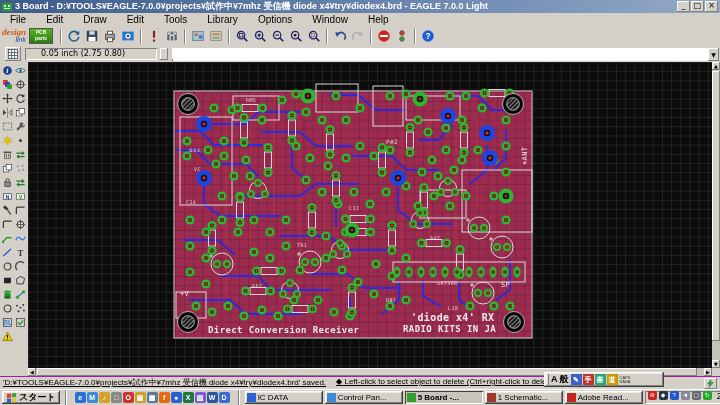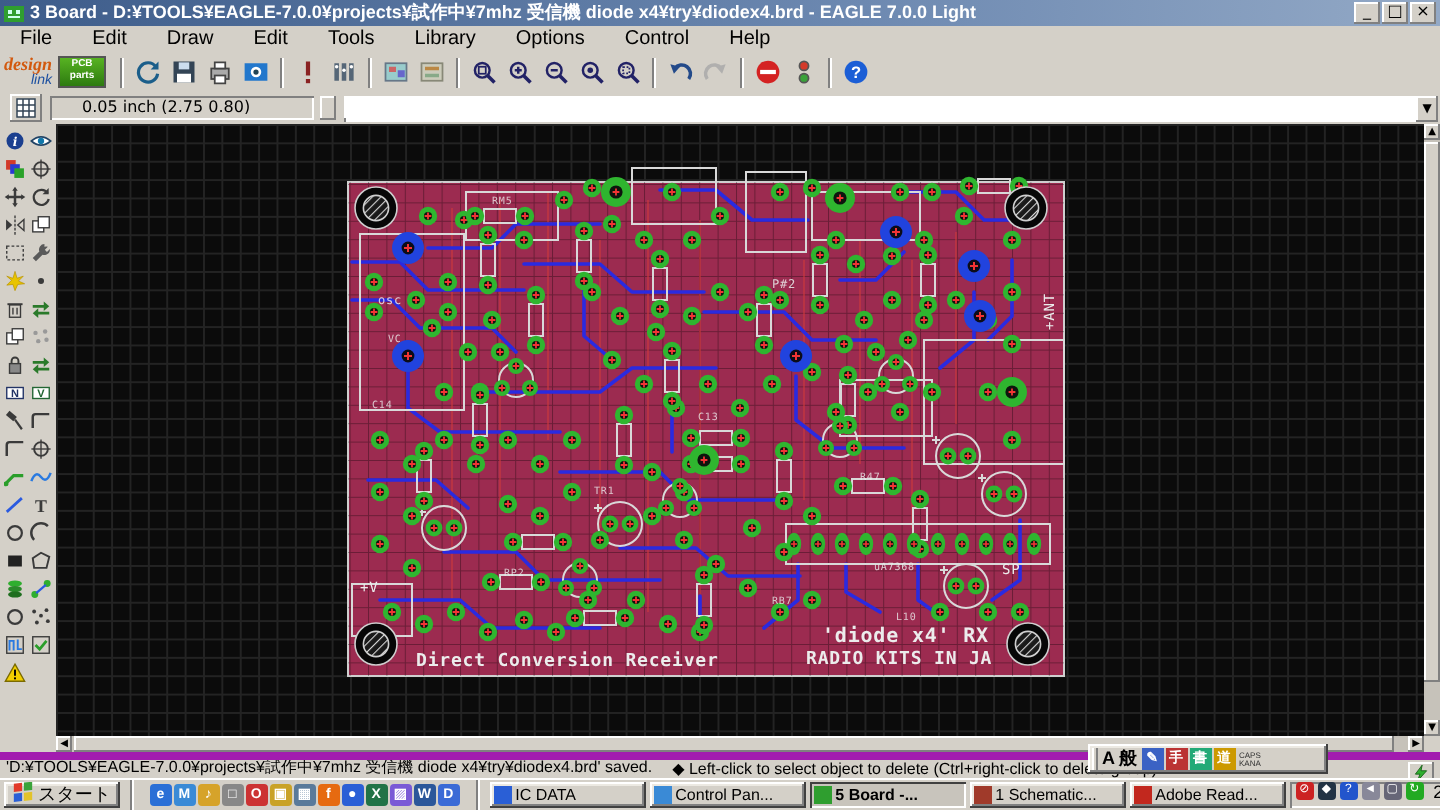--- a/index.html
+++ b/index.html
@@ -46,32 +46,32 @@
      background-image:linear-gradient(#232323 1px,transparent 1px),linear-gradient(90deg,#232323 1px,transparent 1px);
      background-size:9.2px 9.2px;}
   #canvas svg{position:absolute;left:0;top:0;}
   
   #vscroll{position:absolute;left:712px;top:62px;width:8px;height:306px;background:#c6c2ba;}
   #hscroll{position:absolute;left:28px;top:368px;width:684px;height:8px;background:#c6c2ba;}
   #corner{position:absolute;left:712px;top:368px;width:8px;height:8px;background:#d4d0c8;}
   .sbtn{position:absolute;background:#d4d0c8;font-size:5px;line-height:8px;text-align:center;color:#000;font-family:"DejaVu Sans",sans-serif;}
   .sthumb{position:absolute;background:#d4d0c8;}
   
-  #statusbar{position:absolute;left:0;top:376px;width:720px;height:13px;background:#d4d0c8;border-top:4px solid #a21caf;box-sizing:border-box;display:flex;align-items:flex-end;padding:0 3px;white-space:nowrap;overflow:hidden;font-size:8px;}
+  #statusbar{position:absolute;left:0;top:376px;width:720px;height:13px;background:#d4d0c8;border-top:1px solid #a21caf;box-sizing:border-box;display:flex;align-items:flex-start;padding:0 3px;white-space:nowrap;overflow:hidden;font-size:8px;text-decoration:underline;}
   #status-left{margin-right:10px;}
   #bolt{position:absolute;right:3px;top:1px;width:13px;height:11px;display:flex;align-items:center;justify-content:center;background:#d4d0c8;}
   
   #imebar{position:absolute;left:544px;top:372px;width:120px;height:15px;background:#d4d0c8;display:flex;align-items:center;gap:2px;padding:0 2px;box-sizing:border-box;z-index:5;}
   #imebar .grip{width:3px;height:11px;box-shadow:inset 1px 0 0 #fff,inset -1px 0 0 #808080;}
   #imebar .lab{font-size:9px;font-weight:bold;line-height:13px;}
   .imeic{width:11px;height:11px;font-size:7px;line-height:11px;text-align:center;color:#fff;font-weight:bold;}
   #imecaps{font-size:4px;line-height:4px;color:#333;}
   
   #taskbar{position:absolute;left:0;top:389px;width:720px;height:16px;background:#d4d0c8;border-top:1px solid #fff;box-sizing:border-box;display:flex;align-items:center;padding:0 2px;gap:2px;}
-  #startbtn{height:13px;display:flex;align-items:flex-start;gap:2px;padding:0 4px;font-weight:normal;font-size:9px;flex:0 0 auto;}
+  #startbtn{height:13px;display:flex;align-items:flex-end;gap:2px;padding:0 4px;font-weight:bold;font-size:9px;flex:0 0 auto;}
   #ql{display:flex;gap:1px;align-items:center;margin:0 3px;flex:0 0 auto;}
   .qlic{width:11px;height:11px;font-size:7px;font-weight:bold;line-height:11px;text-align:center;color:#fff;border-radius:2px;}
   .tkbtn{height:13px;width:78px;display:flex;align-items:center;gap:2px;padding:0 2px;box-sizing:border-box;font-size:8px;white-space:nowrap;overflow:hidden;flex:0 0 auto;}
   .tkbtn .tic{width:9px;height:9px;flex:0 0 auto;}
   .tkbtn.active{font-weight:bold;background:#c8c4bc;}
   #tray{margin-left:auto;height:13px;display:flex;gap:2px;padding:0 3px;flex:0 0 auto;}
   .tric{width:9px;height:9px;border-radius:2px;font-size:6px;line-height:9px;text-align:center;color:#fff;}
   #clock{font-size:9px;padding-left:3px;}
 </style>
 </head>
@@ -97,21 +97,21 @@
   </div>
 
   <div id="menubar">
       <span class="mitem">File</span>
       <span class="mitem">Edit</span>
       <span class="mitem">Draw</span>
       <span class="mitem">Edit</span>
       <span class="mitem">Tools</span>
       <span class="mitem">Library</span>
       <span class="mitem">Options</span>
-      <span class="mitem">Control</span>
+      <span class="mitem">Window</span>
       <span class="mitem">Help</span>
     </div>
 
   <div id="toolbar1">
     <span id="brand">
       <span class="dl"><b>design</b><i>link</i></span>
       <span class="pcbchip">PCB parts</span>
     </span>
     <span class="vsep"></span>
     <span id="tb1btns" style="display:flex;align-items:center;">

